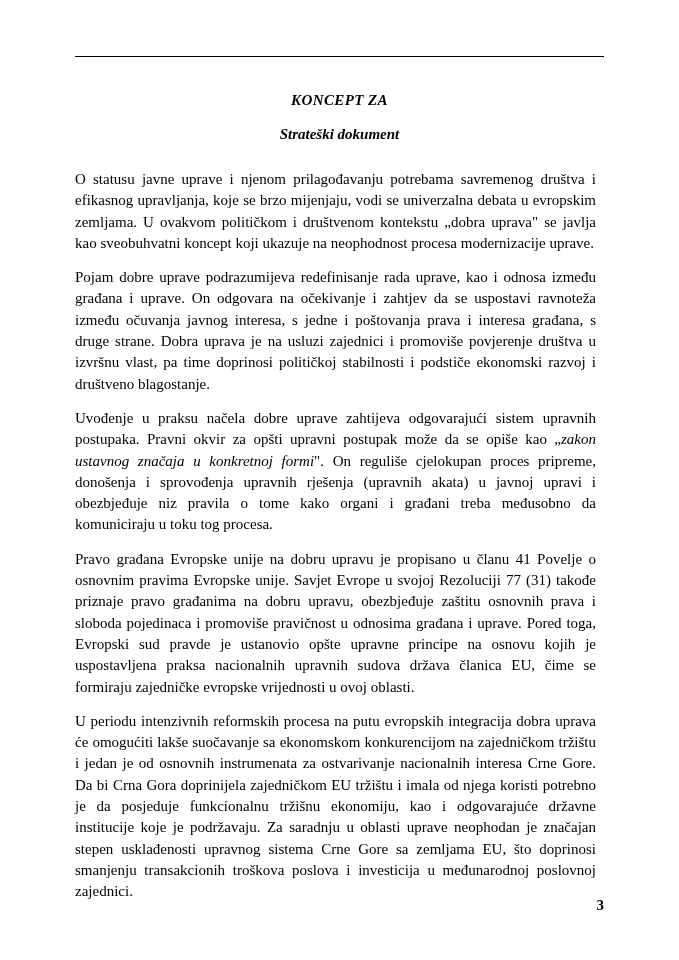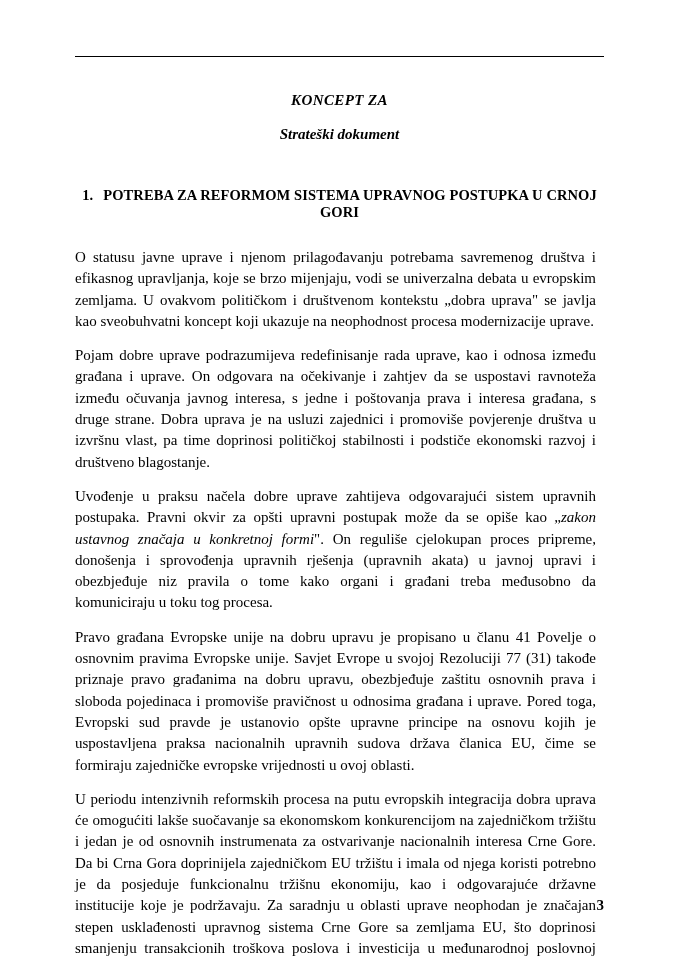--- a/index.html
+++ b/index.html
@@ -92,23 +92,20 @@
 <div class="page">
 
   <div class="top-rule"></div>
 
   <div class="content">
 
     <div class="title-line first">KONCEPT ZA</div>
 
     <div class="subtitle">Strateški dokument</div>
 
-    <div class="section-heading">
-      <span class="num">1.</span><span>POTREBA ZA REFORMOM SISTEMA UPRAVNOG POSTUPKA U CRNOJ GORI</span>
-    </div>
 
     <div class="body-block">
       <p class="para">O statusu javne uprave i njenom prilagođavanju potrebama savremenog društva i efikasnog upravljanja, koje se brzo mijenjaju, vodi se univerzalna debata u evropskim zemljama. U ovakvom političkom i društvenom kontekstu „dobra uprava" se javlja kao sveobuhvatni koncept  koji ukazuje na neophodnost procesa modernizacije uprave.</p>
       <p class="para">Pojam dobre uprave podrazumijeva redefinisanje rada uprave, kao i odnosa između građana i uprave. On odgovara na očekivanje i zahtjev da se uspostavi ravnoteža između očuvanja javnog interesa, s jedne i poštovanja prava i interesa građana, s druge strane. Dobra uprava je na usluzi zajednici i promoviše povjerenje društva u izvršnu vlast, pa time doprinosi političkoj stabilnosti i podstiče ekonomski razvoj i društveno blagostanje.</p>
       <p class="para"><span>Uvođenje u praksu načela dobre uprave zahtijeva odgovarajući sistem upravnih postupaka. Pravni okvir za opšti upravni postupak može da se opiše kao </span><span>„</span><span class="ital">zakon ustavnog značaja u konkretnoj formi</span><span>". </span><span>On reguliše cjelokupan proces pripreme, donošenja i sprovođenja upravnih rješenja (upravnih akata) u javnoj upravi i obezbjeđuje niz pravila o tome kako organi i građani treba međusobno da komuniciraju u toku tog procesa.</span></p>
       <p class="para">Pravo građana Evropske unije na dobru upravu je propisano u članu 41 Povelje o osnovnim pravima Evropske unije. Savjet Evrope u svojoj Rezoluciji 77 (31) takođe priznaje pravo građanima na dobru upravu, obezbjeđuje zaštitu osnovnih prava i sloboda pojedinaca i promoviše pravičnost u odnosima građana i uprave. Pored toga, Evropski sud pravde je ustanovio opšte upravne principe na osnovu kojih je uspostavljena  praksa nacionalnih upravnih sudova država članica EU, čime se formiraju zajedničke evropske vrijednosti u ovoj oblasti.</p>
       <p class="para">U periodu intenzivnih reformskih procesa na putu evropskih integracija dobra uprava će omogućiti lakše suočavanje sa ekonomskom konkurencijom na zajedničkom tržištu i jedan je od osnovnih instrumenata za ostvarivanje nacionalnih interesa Crne Gore. Da bi Crna Gora doprinijela zajedničkom EU tržištu i imala od njega koristi potrebno je da posjeduje funkcionalnu tržišnu ekonomiju, kao i odgovarajuće državne institucije koje je podržavaju. Za saradnju u oblasti uprave neophodan je značajan stepen usklađenosti upravnog sistema Crne Gore sa zemljama EU, što doprinosi smanjenju transakcionih troškova poslova i investicija u međunarodnoj poslovnoj zajednici.</p>
     </div>
 
   </div>

